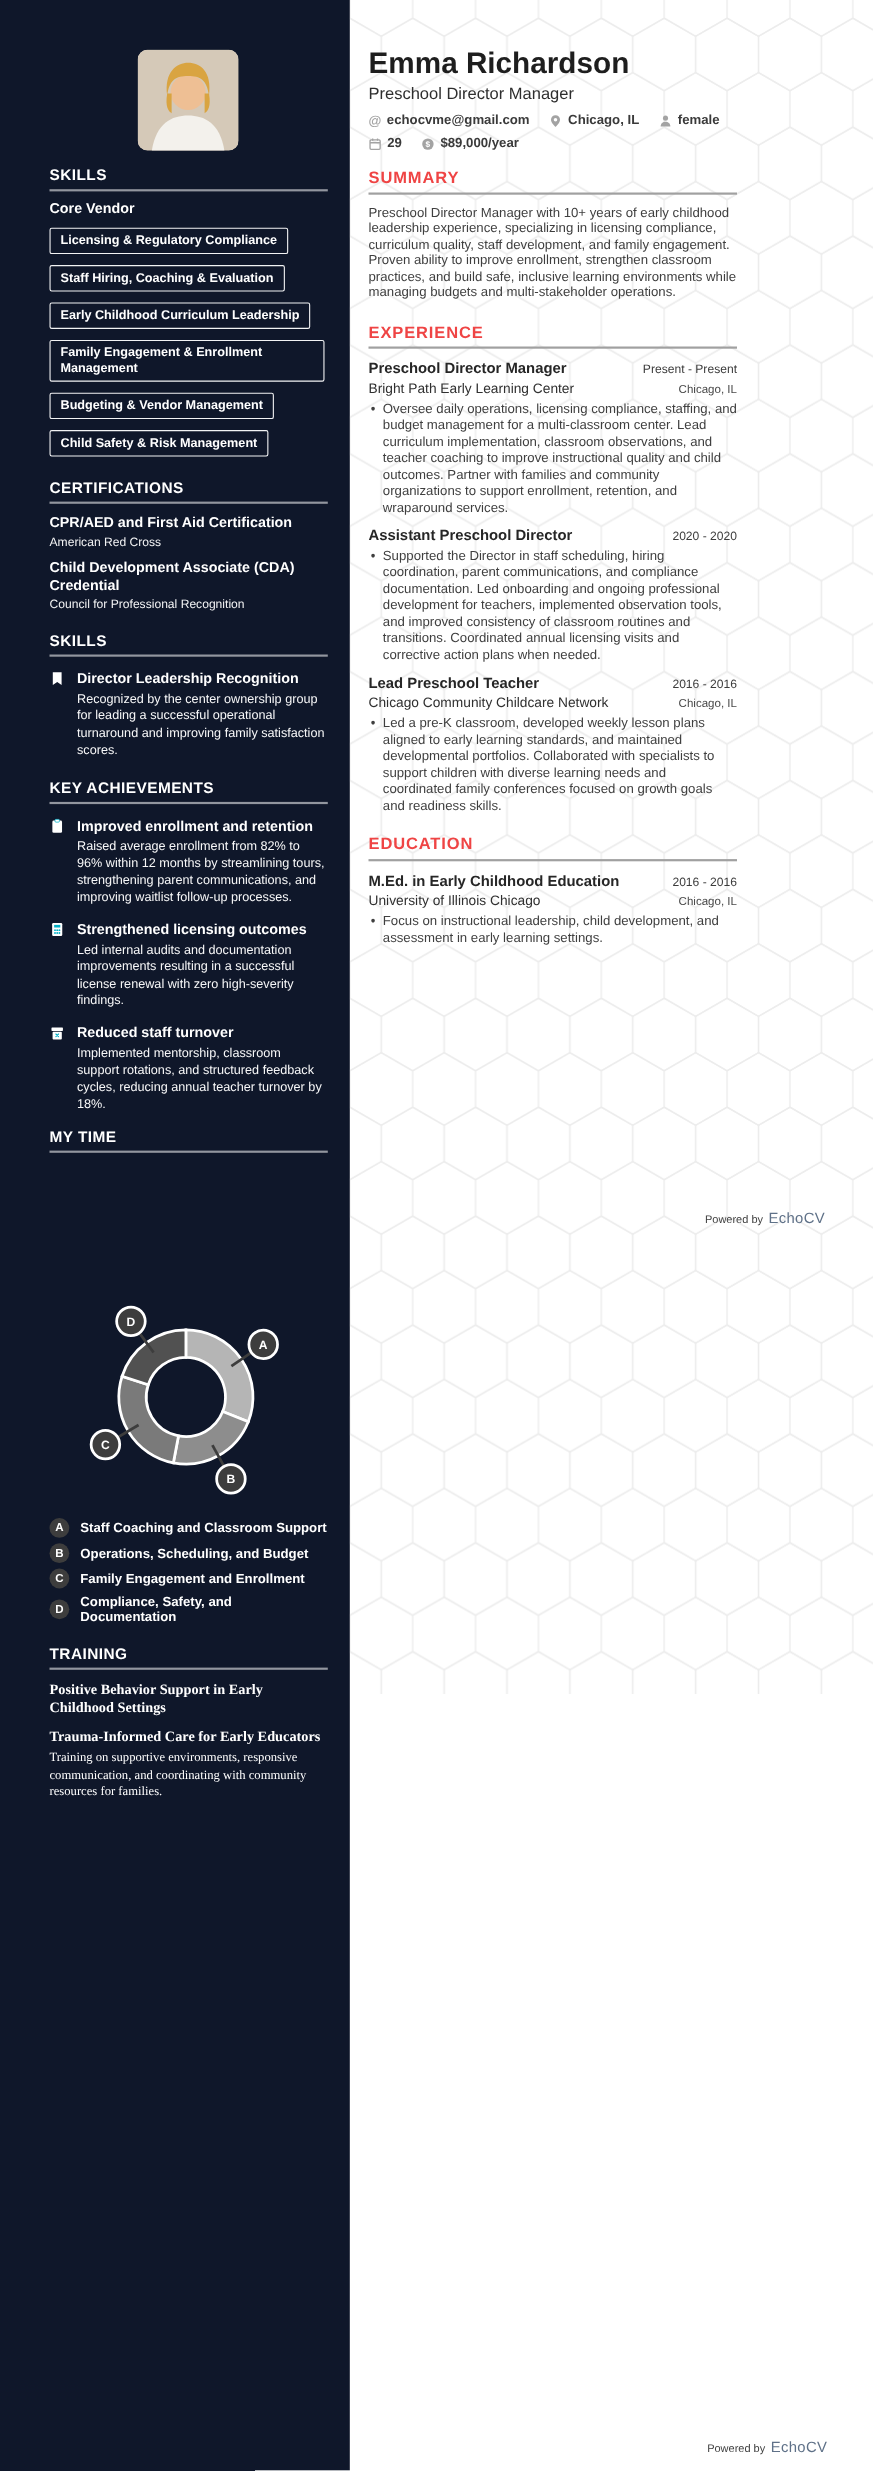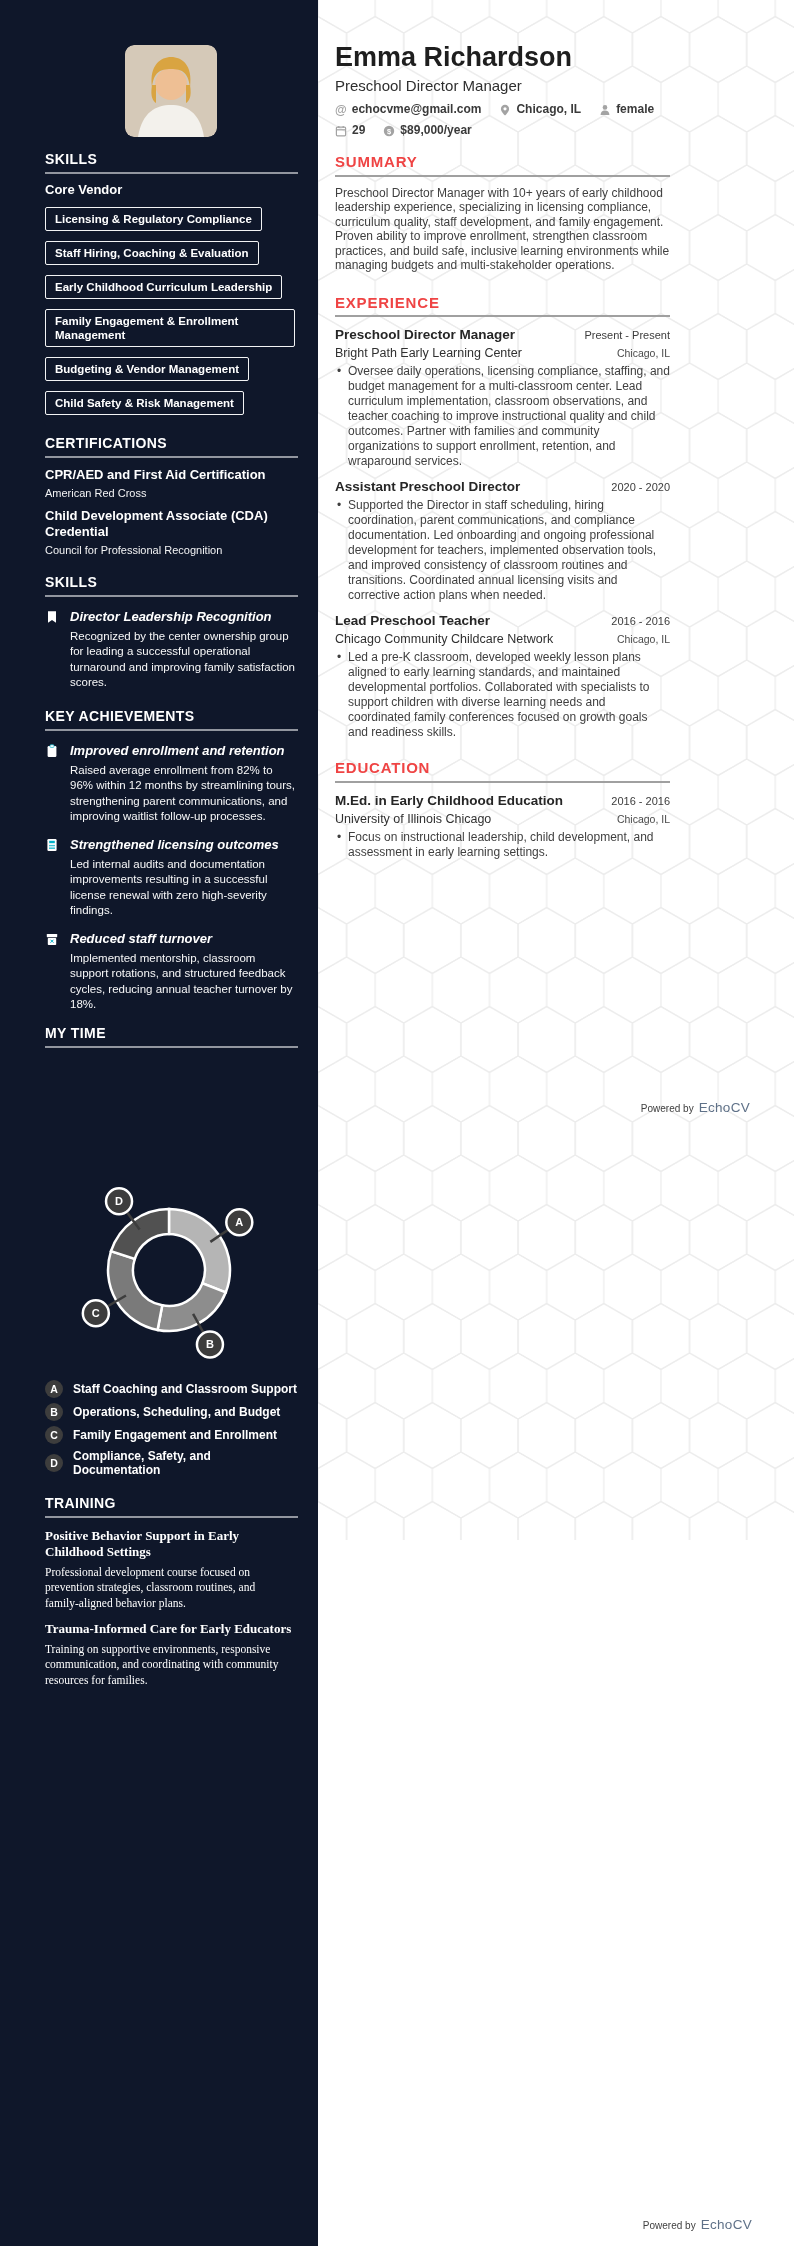--- a/index.html
+++ b/index.html
@@ -30,21 +30,21 @@
     display:block; width:fit-content; max-width:250px;
     border:1px solid rgba(255,255,255,.95); border-radius:2px;
     padding:4px 9px; font-size:11.5px; font-weight:bold; line-height:14px;
     margin-top:10px;
   }
 
   .cert-item { margin-top:9px; }
   .cert-name { font-size:13px; font-weight:bold; line-height:16.5px; max-width:253px; }
   .cert-issuer { font-size:11px; margin-top:3px; color:rgba(255,255,255,.95); }
 
-  .icon-row { display:flex; align-items:flex-start; gap:11px; margin-top:12px;font-style:italic; }
+  .icon-row { display:flex; align-items:flex-start; gap:11px; margin-top:12px; }
   .icon-row .s-icon { flex:0 0 auto; width:14px; height:14px; margin-top:1px; }
   .item-title { font-size:13px; font-weight:bold; line-height:16px; }
   .item-desc {
     font-size:11.5px; line-height:15.5px; margin-top:4px; margin-left:25px;
     max-width:226px; color:rgba(255,255,255,.97);
   }
 
   .chart-wrap { margin-top:128px; }
   #donut-svg { display:block; margin-left:-25px; }
   .legend { margin-top:4px; }
@@ -240,21 +240,20 @@
           </div>
         </div>
       </div>
     </section>
 
     <section class="s-section mt-train">
       <div class="s-heading">TRAINING</div>
       <div class="s-divider"></div>
       <div class="train-item">
         <div class="train-title">Positive Behavior Support in Early Childhood Settings</div>
-        <div class="train-desc">Professional development course focused on prevention strategies, classroom routines, and family-aligned behavior plans.</div>
       </div>
       <div class="train-item">
         <div class="train-title">Trauma-Informed Care for Early Educators</div>
         <div class="train-desc">Training on supportive environments, responsive communication, and coordinating with community resources for families.</div>
       </div>
     </section>
   </aside>
 
   <main class="main">
 

